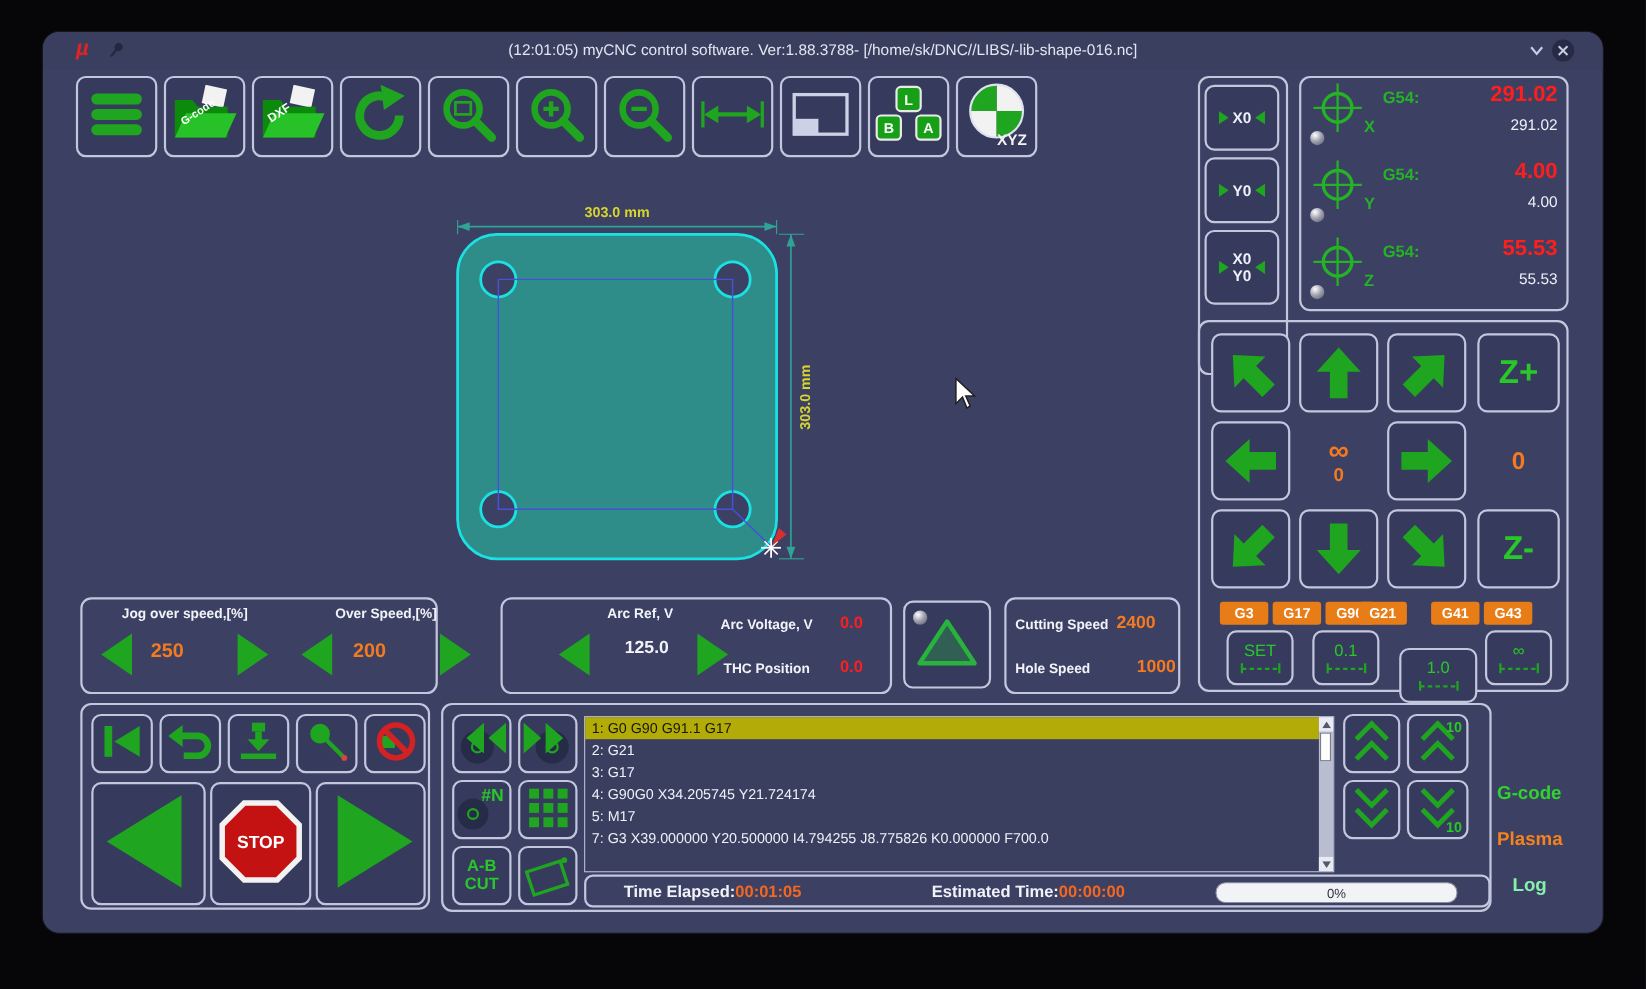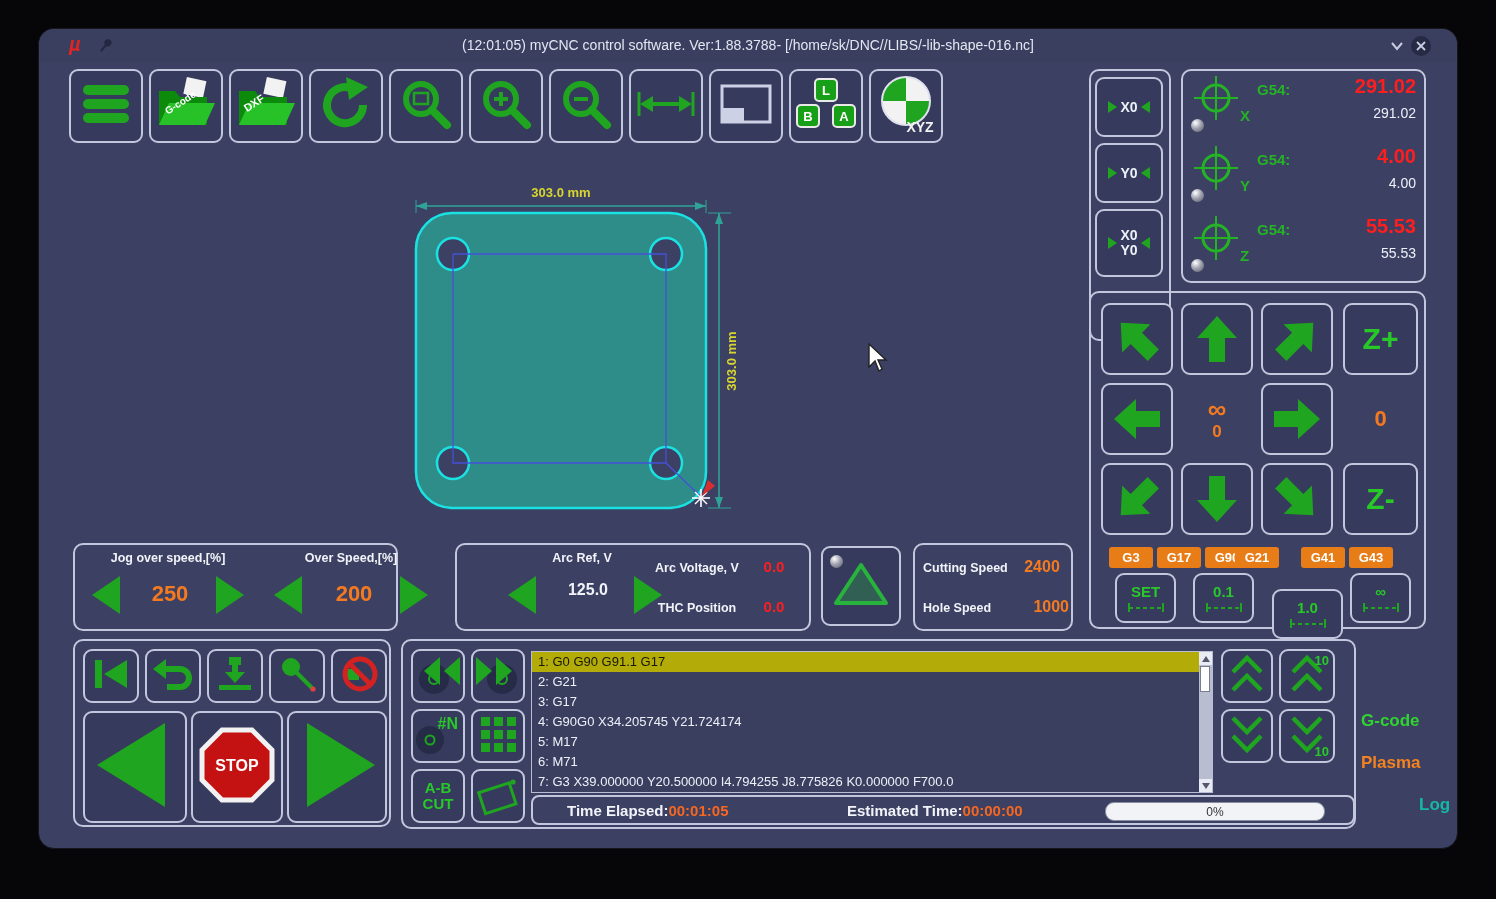--- a/index.html
+++ b/index.html
@@ -9,35 +9,35 @@
   .titlebar{position:absolute;left:0;top:0;width:100%;height:34px;background:#3a3f5f}
   .logo{position:absolute;left:30px;top:4px;color:#e02424;font-size:20px;font-weight:bold;font-style:italic}
   .pin{position:absolute;left:60px;top:9px}
   .title{width:100%;text-align:center;line-height:32px;color:#e3e6f2;font-size:14px}
   .tb-ctl{position:absolute;top:7px;width:20px;height:20px;display:flex;align-items:center;justify-content:center}
   .tb-close{background:#262a44;border-radius:50%}
   .btn{position:absolute;background:#363b5e;border:2px solid #c3c7dd;border-radius:9px;display:flex;align-items:center;justify-content:center;cursor:pointer}
   .panel{position:absolute;border:2px solid #c3c7dd;border-radius:10px}
   .tb{top:40px;width:74px;height:74px}
   .lbl{position:absolute;color:#f2f3f8;font-weight:bold;font-size:12.5px;text-align:center}
-  .val-orange{position:absolute;color:#f57a1f;font-weight:bold;font-size:22px;text-align:center}
+  .val-orange{position:absolute;color:#f57a1f;font-weight:bold;font-size:18px;text-align:left}
   .sarrow{position:absolute;width:48px;height:48px;display:flex;align-items:center;justify-content:center;cursor:pointer}
   .folder-label{position:absolute;color:#fff;font-weight:bold;font-size:10px;transform:rotate(-33deg);left:12px;top:26px;pointer-events:none}
   .ball{position:absolute;width:13px;height:13px;border-radius:50%;background:radial-gradient(circle at 35% 30%,#ffffff,#a2a3b2 45%,#55565f)}
   .dro-row{position:absolute;left:0;width:100%;height:66px}
   .dro-icon{position:absolute;left:10px;top:2px}
   .axis-letter{position:absolute;left:57px;top:34px;color:#24b324;font-weight:bold;font-size:15px}
   .g54{position:absolute;left:74px;top:8px;color:#24b324;font-weight:bold;font-size:15px}
   .dro-val{position:absolute;right:8px;top:2px;color:#ff1e1e;font-size:20px;font-weight:bold}
   .dro-mach{position:absolute;right:8px;top:32px;color:#eef0f8;font-size:14px}
   .jbtn{width:72px;height:72px}
   .zlab{color:#28c828;font-weight:bold;font-size:30px}
   .chip{position:absolute;top:254px;width:44px;height:21px;background:#e87d18;border-radius:3px;color:#fff;font-weight:bold;font-size:13px;display:flex;align-items:center;justify-content:center}
   .step{flex-direction:column;gap:2px}
-  .step span{color:#28c828;font-weight:bold;font-size:15px;line-height:15px}
+  .step span{color:#28c828;font-weight:normal;font-size:15px;line-height:15px}
   .zerotxt{color:#eef0f8;font-weight:bold;font-size:14px;margin:0 3px;text-align:center;line-height:15px}
   .gcl{position:absolute;left:128px;top:10px;width:682px;height:142px;background:#3a3f60;border:1px solid #b9bdd4}
   .gl{height:20px;line-height:20px;padding-left:6px;font-size:13px;color:#eef0f8;white-space:nowrap;overflow:hidden;width:calc(100% - 13px)}
   .gl.sel{background:#b3ac08;color:#17170b}
   .sb{position:absolute;right:0;top:0;width:13px;height:100%;background:#b9bdd0}
   .sb-btn{position:absolute;left:0;width:13px;height:13px;background:#e9ebf4;display:flex;align-items:center;justify-content:center}
   .sb-thumb{position:absolute;left:1px;top:14px;width:10px;height:26px;background:#fdfdfe;border:1px solid #7a7d90}
   .tab{position:absolute;font-size:17px;font-weight:bold;cursor:pointer}
   .statbar-text{position:absolute;top:5px;font-size:15px;font-weight:bold;color:#f2f3f8;white-space:nowrap}
   .statbar-text .tv{color:#f5671f}
@@ -424,21 +424,21 @@
 
   <div class="btn" style="left:782px;top:517px;width:80px;height:80px">
     <span class="ball" style="left:7px;top:7px"></span>
     <span><svg width="58" height="50" viewBox="0 0 58 50">
           <polygon points="29,6 54,44 4,44" fill="rgba(40,180,60,0.3)" stroke="#28b43c" stroke-width="4" stroke-linejoin="round"></polygon>
         </svg></span>
   </div>
 
   <div class="panel" style="left:874px;top:514px;width:160px;height:88px">
     <div class="lbl" style="left:8px;top:16px;width:92px;text-align:left">Cutting Speed</div>
-    <div class="val-orange" style="left:100px;top:13px;width:54px;font-size:16px;text-align:center">2400</div>
+    <div class="val-orange" style="left:100px;top:13px;width:54px;font-size:16px;text-align:left">2400</div>
     <div class="lbl" style="left:8px;top:56px;width:92px;text-align:left">Hole Speed</div>
     <div class="val-orange" style="left:100px;top:53px;width:54px;font-size:16px;text-align:right">1000</div>
   </div>
 
   <div class="panel" style="left:34px;top:610px;width:318px;height:188px">
     <div class="btn" style="left:8px;top:8px;width:56px;height:54px">
       <span><svg width="44" height="40" viewBox="0 0 44 40">
             <rect x="6" y="6" width="7" height="28" fill="#1fa51f"></rect>
             <polygon points="38,6 38,34 15,20" fill="#1fa51f"></polygon>
           </svg></span>
@@ -538,21 +538,20 @@
             <circle cx="38" cy="11" r="2.6" fill="#1fa51f"></circle>
           </svg></span>
     </div>
 
     <div class="gcl">
       <div class="gl sel">1: G0 G90 G91.1 G17</div>
       <div class="gl">2: G21</div>
       <div class="gl">3: G17</div>
       <div class="gl">4: G90G0 X34.205745 Y21.724174</div>
       <div class="gl">5: M17</div>
-      <div class="gl">6: M71</div>
       <div class="gl">7: G3 X39.000000 Y20.500000 I4.794255 J8.775826 K0.000000 F700.0</div>
       <div class="sb">
         <div class="sb-btn" style="top:0">
             <svg width="8" height="6" viewBox="0 0 8 6">
               <polygon points="4,0 8,6 0,6" fill="#55586c"></polygon>
             </svg>
           </div>
         <div class="sb-thumb"></div>
         <div class="sb-btn" style="bottom:0">
             <svg width="8" height="6" viewBox="0 0 8 6">
@@ -597,15 +596,15 @@
         <span>Estimated Time:</span><span class="tv">00:00:00</span>
       </div>
       <div class="progress">
           <span>0%</span>
         </div>
     </div>
   </div>
 
   <div class="tab" style="left:1322px;top:682px;color:#2fd42f">G-code</div>
   <div class="tab" style="left:1322px;top:724px;color:#f5821f">Plasma</div>
-  <div class="tab" style="left:1380px;top:766px;color:#14b8a6">Log</div>
+  <div class="tab" style="left:1336px;top:766px;color:#86efac">Log</div>
 
 </div>
 
 </body></html>

